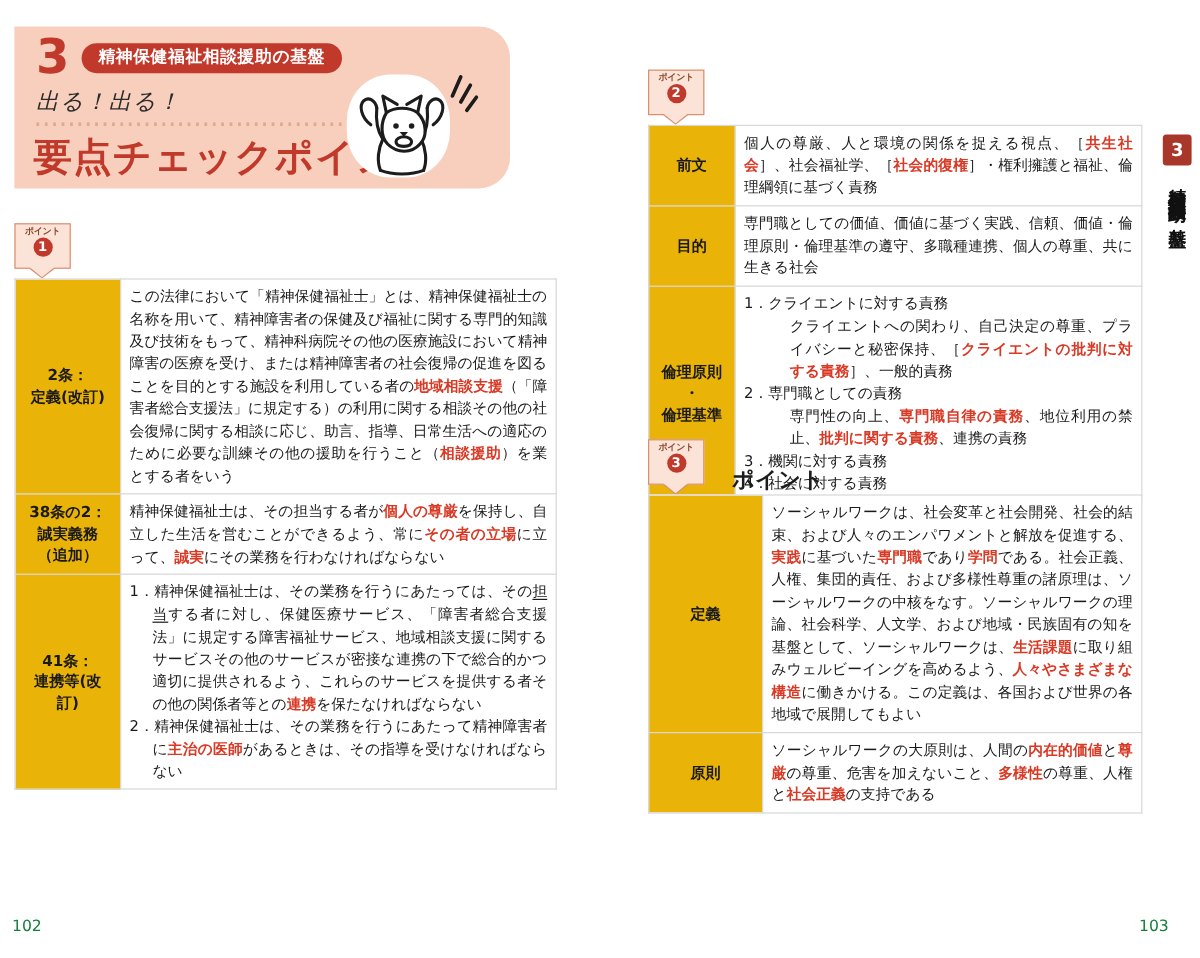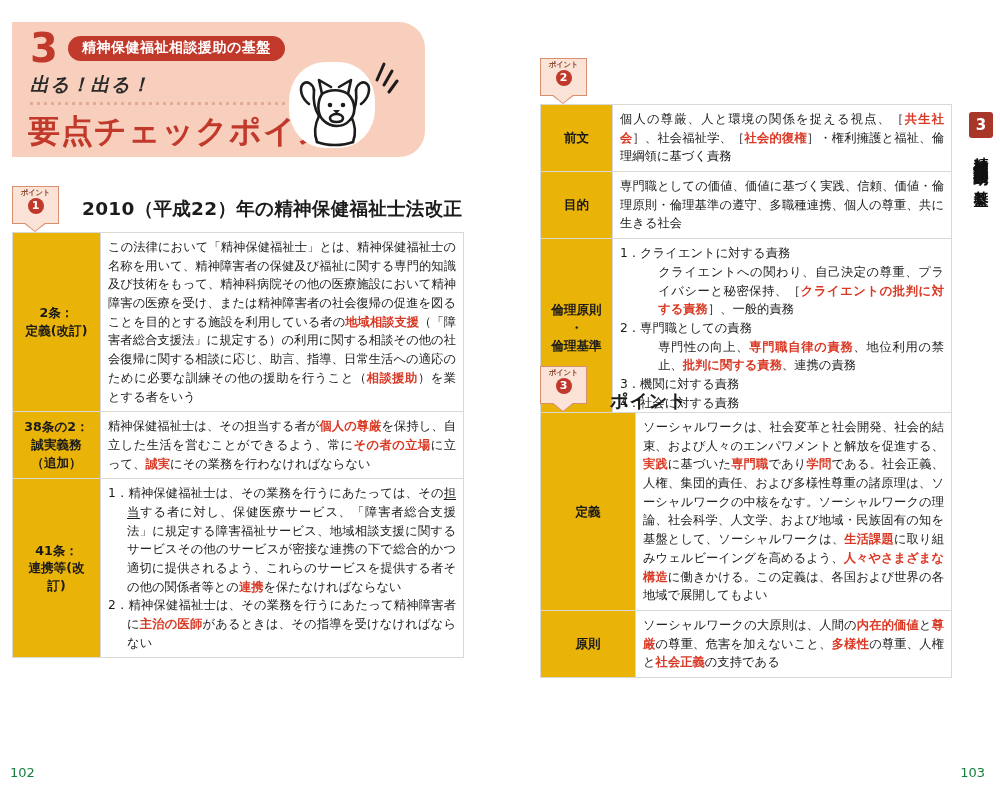--- a/index.html
+++ b/index.html
@@ -27,21 +27,21 @@
     font-family:"DejaVu Sans","Liberation Sans",sans-serif;
   }
   .banner-pill{
     position:absolute;left:56px;top:14px;
     background:#c0392b;color:#ffffff;
     border-radius:14px;padding:3px 14px 4px 14px;
     font-size:14px;font-weight:bold;letter-spacing:0.5px;white-space:nowrap;
   }
   .banner-sub{
     position:absolute;left:18px;top:50px;
-    font-size:19px;font-weight:bold;color:#2b2b2b;font-style:italic;
+    font-size:19px;font-weight:normal;color:#2b2b2b;font-style:italic;
     letter-spacing:1px;
   }
   .banner-dots{
     position:absolute;left:16px;top:80px;width:270px;height:3px;
     background-image:radial-gradient(circle, #e2a98f 1.4px, transparent 1.5px);
     background-size:7px 3px;background-repeat:repeat-x;
   }
   .banner-title{
     position:absolute;left:16px;top:88px;
     font-size:32px;font-weight:bold;color:#c0392b;letter-spacing:1px;
@@ -137,21 +137,21 @@
     font-size:15px;font-weight:bold;color:#111;letter-spacing:1.5px;
     line-height:1.08;
   }
 
   
   .folio{
     position:absolute;bottom:18px;font-size:13px;color:#15803d;
     font-family:"DejaVu Sans","Liberation Sans",sans-serif;
   }
   .folio.l{left:10px;}
-  .folio.r{right:15px;}
+  .folio.r{right:26px;}
 </style>
 </head>
 <body>
 
 <div class="page left-page">
 
   <div class="banner">
     <div class="banner-num">3</div>
     <div class="banner-pill">精神保健福祉相談援助の基盤</div>
     <div class="banner-sub">出る！出る！</div>
@@ -184,21 +184,20 @@
   </svg>
 
   <div class="pt-head" style="left:12px;top:186px;">
     <div class="pt-badge">
       <div class="notch-b"></div>
         <div class="bk"></div>
         <div class="notch"></div>
       <div class="lbl">ポイント</div>
       <div class="numcirc">1</div>
     </div>
-    <div class="pt-title">2010（平成22）年の精神保健福祉士法改正</div>
   </div>
 
   <table class="ptable" style="left:12px;top:232px;width:452px;">
     <colgroup>
         <col style="width:88px">
         <col>
       </colgroup>
     <tbody>
       <tr>
         <td class="lab">

